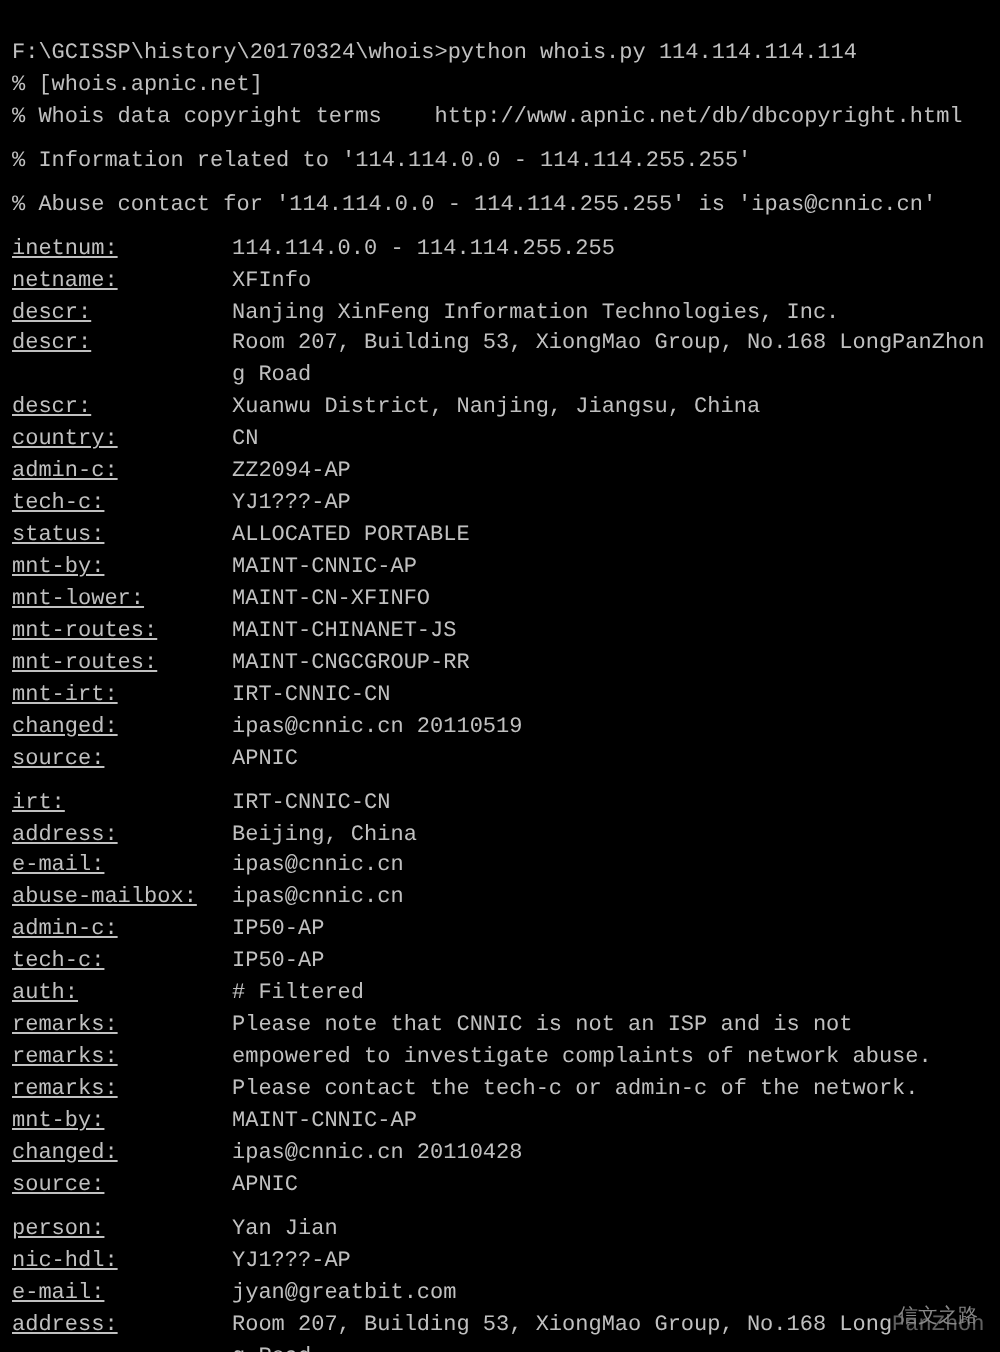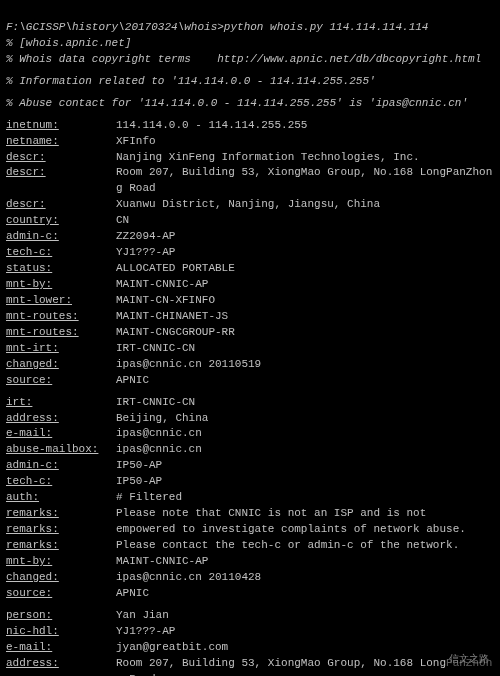--- a/index.html
+++ b/index.html
@@ -31,21 +31,20 @@
       min-width: 110px;
       flex-shrink: 0;
       text-decoration: underline;
     }
     .value {
       color: #c0c0c0;
       flex: 1;
     }
     .header-line {
       color: #c0c0c0;
-      font-style: italic;
     }
     .section-divider {
       height: 6px;
     }
     .watermark {
       position: fixed;
       bottom: 8px;
       right: 8px;
       color: #888;
       font-size: 10px;

